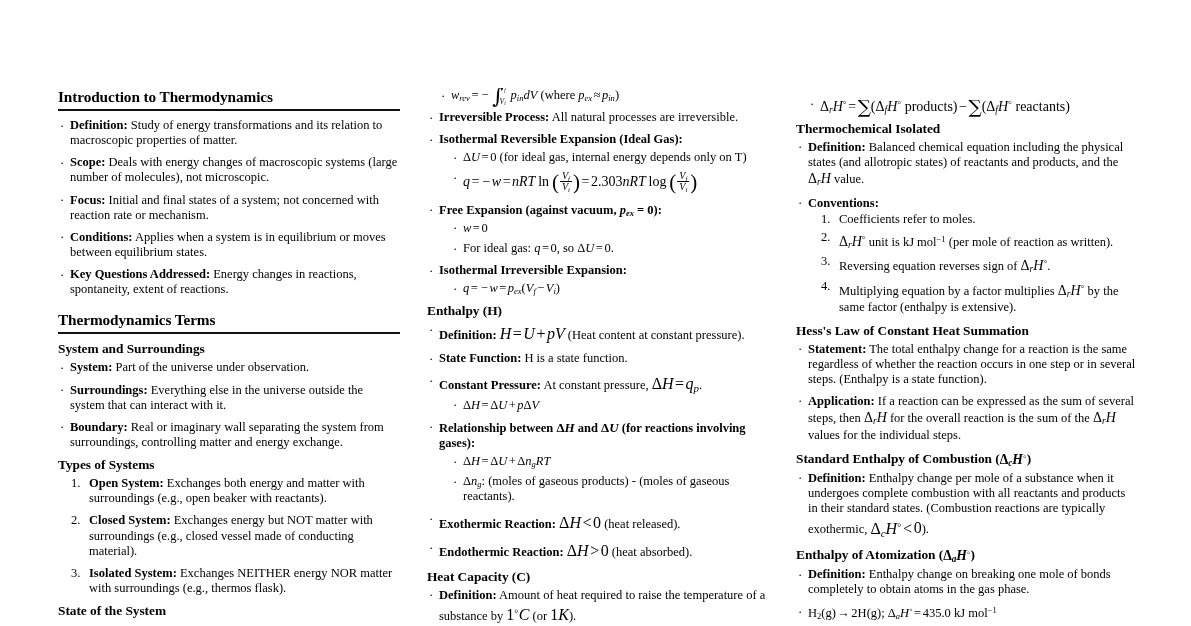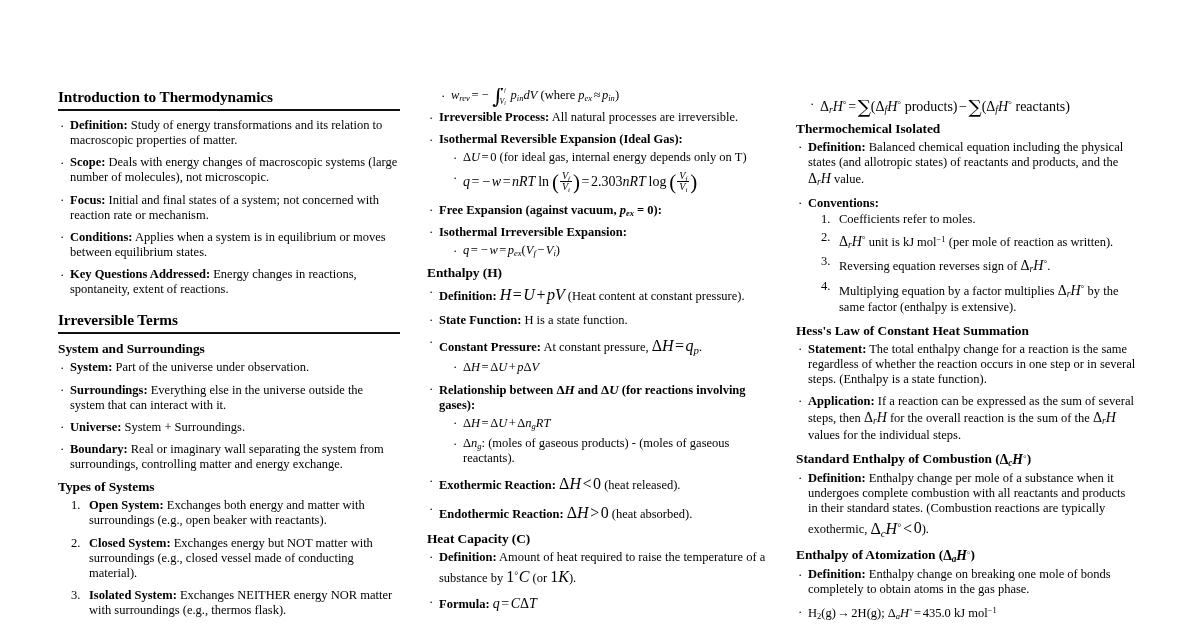--- a/index.html
+++ b/index.html
@@ -239,37 +239,33 @@
         <li>
           <b>Conditions:</b>
           <span>Applies when a system is in equilibrium or moves between equilibrium states.</span>
         </li>
         <li>
           <b>Key Questions Addressed:</b>
           <span>Energy changes in reactions, spontaneity, extent of reactions.</span>
         </li>
       </ul>
 
-      <div class="h1 spaced">Irreversible Terms</div>
+      <div class="h1 spaced">Thermodynamics Terms</div>
       <hr class="h1-rule">
 
       <div class="h2 tight">System and Surroundings</div>
 
       <ul class="bul">
         <li>
           <b>System:</b>
           <span>Part of the universe under observation.</span>
         </li>
         <li>
           <b>Surroundings:</b>
           <span>Everything else in the universe outside the system that can interact with it.</span>
-        </li>
-        <li>
-          <b>Universe:</b>
-          <span>System + Surroundings.</span>
         </li>
         <li>
           <b>Boundary:</b>
           <span>Real or imaginary wall separating the system from surroundings, controlling matter and energy exchange.</span>
         </li>
       </ul>
 
       <div class="h2">Types of Systems</div>
 
       <ol class="num">
@@ -314,20 +310,30 @@
               <span class="txt">(for ideal gas, internal energy depends only on T)</span>
             </li>
             <li class="eqline big">
               <span class="m">q</span><span class="op">=</span><span class="op">−</span><span class="m">w</span><span class="op">=</span><span class="m">nRT</span> <span class="mr">ln</span> <span class="paren">(</span><span class="frac"><span class="nu m">V<sub class="ms">f</sub></span><span class="de m">V<sub class="ms">i</sub></span></span><span class="paren">)</span><span class="op">=</span><span class="mr">2.303</span><span class="m">nRT</span> <span class="mr">log</span> <span class="paren">(</span><span class="frac"><span class="nu m">V<sub class="ms">f</sub></span><span class="de m">V<sub class="ms">i</sub></span></span><span class="paren">)</span>
             </li>
           </ul>
         </li>
         <li>
           <b>Free Expansion (against vacuum,</b>
           <b class="mb" style="font-style:italic;">p<sub class="ms">ex</sub></b><b class="mb"> = 0</b><b>):</b>
+          <ul class="bul sub">
+            <li class="eqline">
+              <span class="m">w</span><span class="op">=</span><span class="mr">0</span>
+            </li>
+            <li>
+              <span class="txt">For ideal gas:</span>
+              <span class="m">q</span><span class="op">=</span><span class="mr">0</span><span class="txt">, so</span>
+              <span class="m"><span class="mr">Δ</span>U</span><span class="op">=</span><span class="mr">0</span><span class="txt">.</span>
+            </li>
+          </ul>
         </li>
         <li>
           <b>Isothermal Irreversible Expansion:</b>
           <ul class="bul sub">
             <li class="eqline">
               <span class="m">q</span><span class="op">=</span><span class="op">−</span><span class="m">w</span><span class="op">=</span><span class="m">p<sub class="ms">ex</sub></span><span class="mr">(</span><span class="m">V<sub class="ms">f</sub></span><span class="op">−</span><span class="m">V<sub class="ms">i</sub></span><span class="mr">)</span>
             </li>
           </ul>
         </li>
       </ul>

